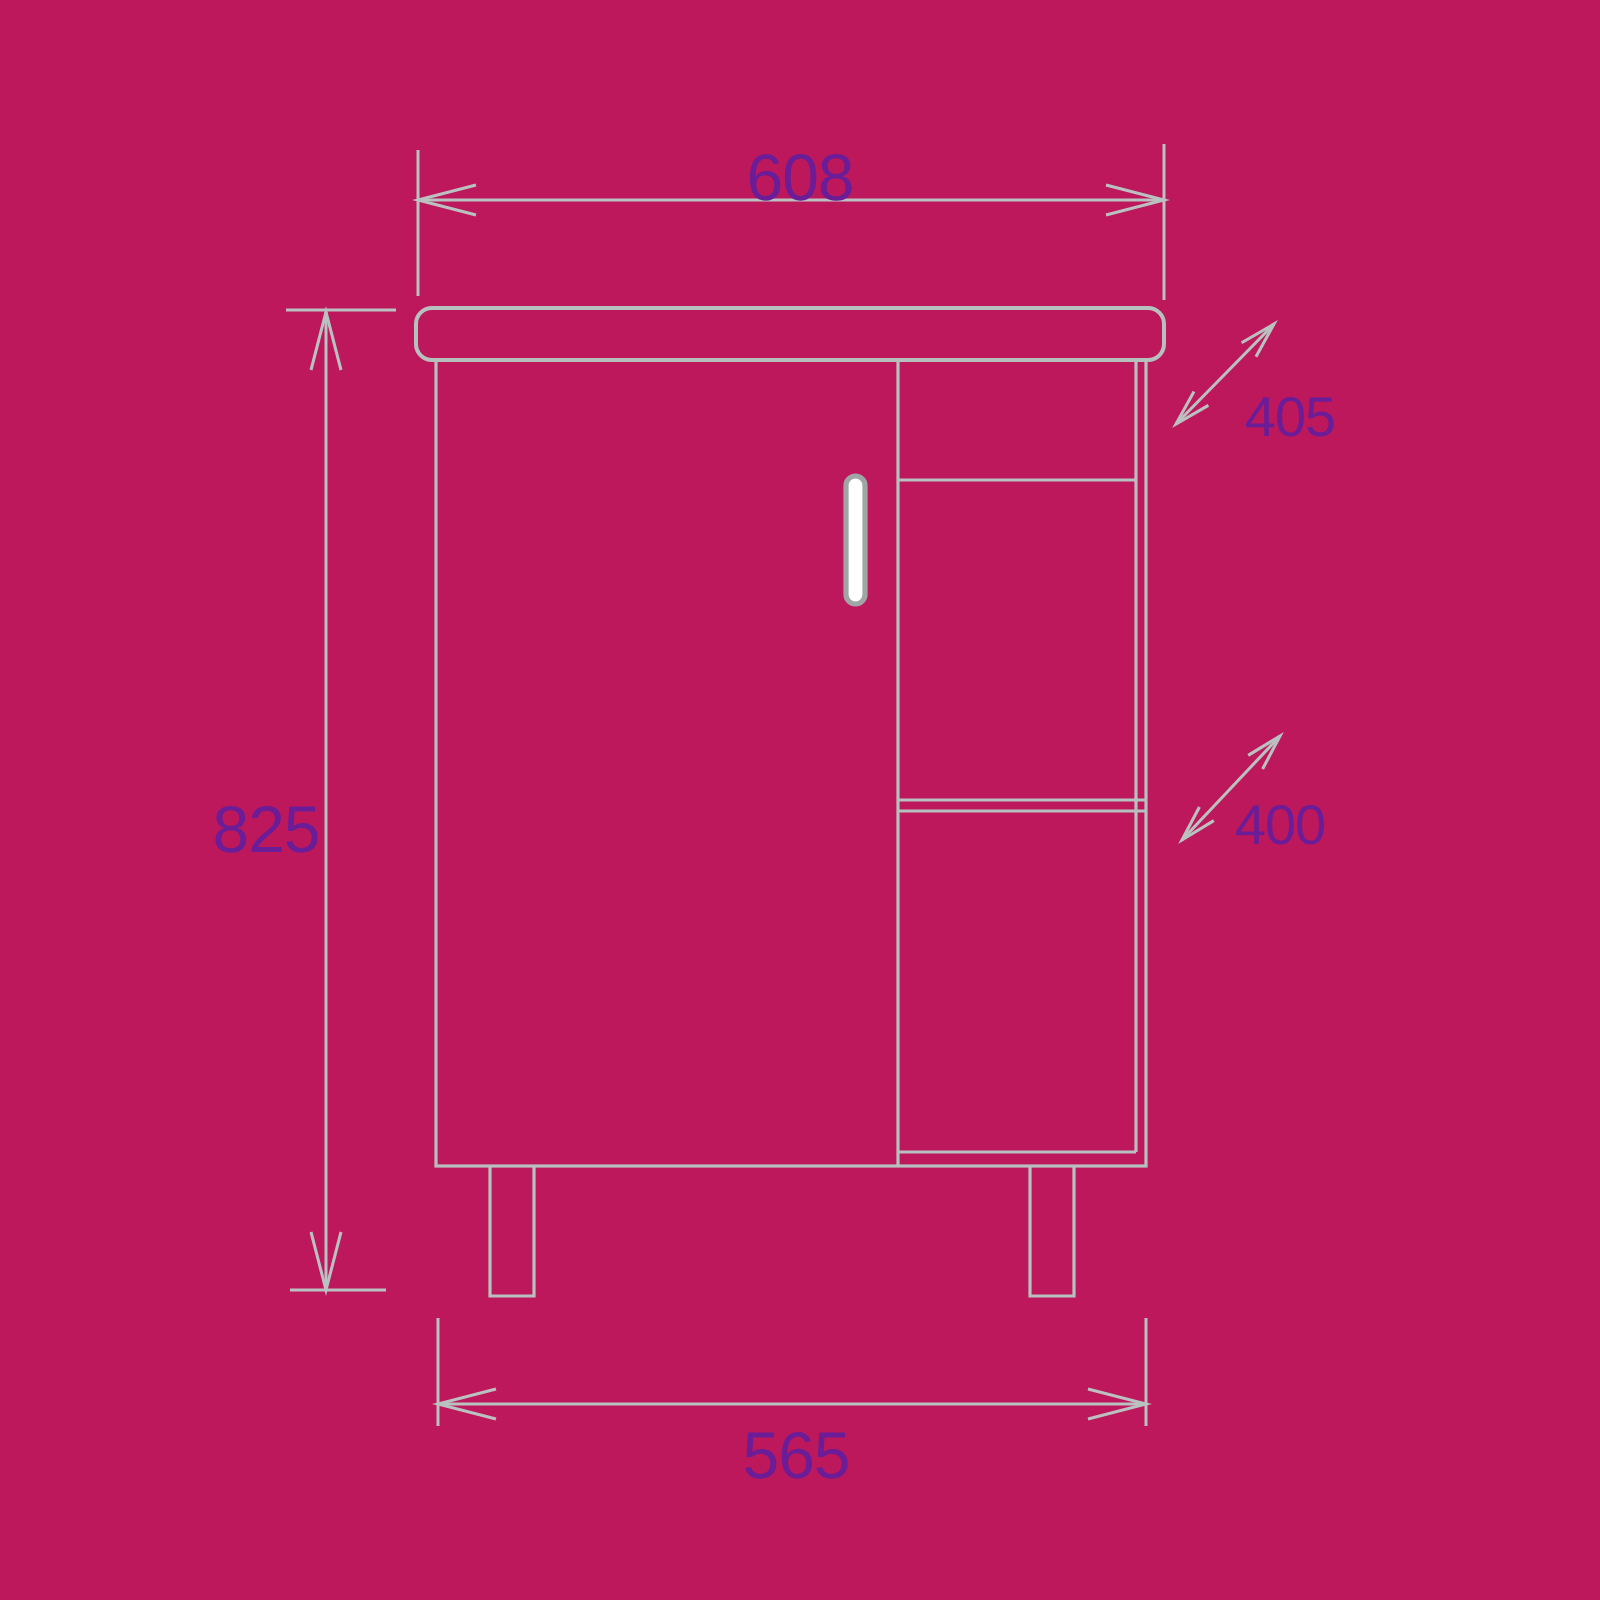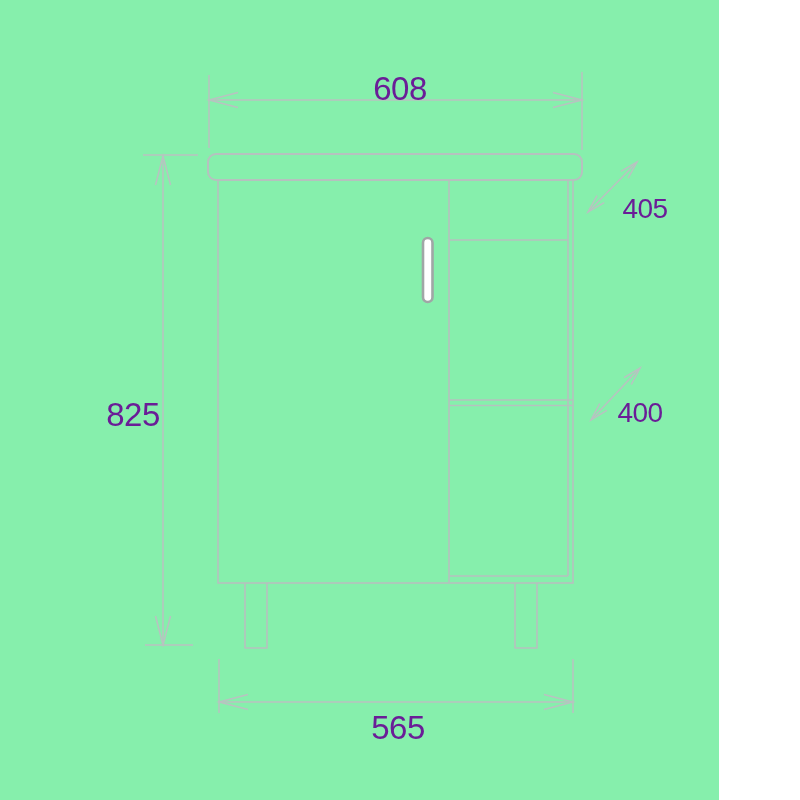--- a/index.html
+++ b/index.html
@@ -6,23 +6,23 @@
     margin: 0;
     padding: 0;
     background: #ffffff;
     width: 800px;
     height: 800px;
     overflow: hidden;
     font-family: "Liberation Sans", sans-serif;
   }
   .stage {
     position: relative;
-    width: 719px;
+    width: 800px;
     height: 800px;
-    background: #86efac;
+    background: #be185d;
   }
   svg { display: block; }
 
   .part {
     stroke: #b6c1bf;
     stroke-width: 1.6;
     fill: none;
   }
   .part-thick {
     stroke: #b6c1bf;

